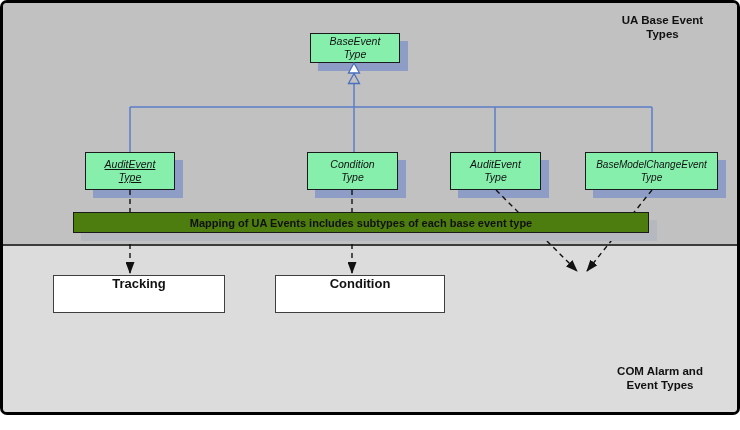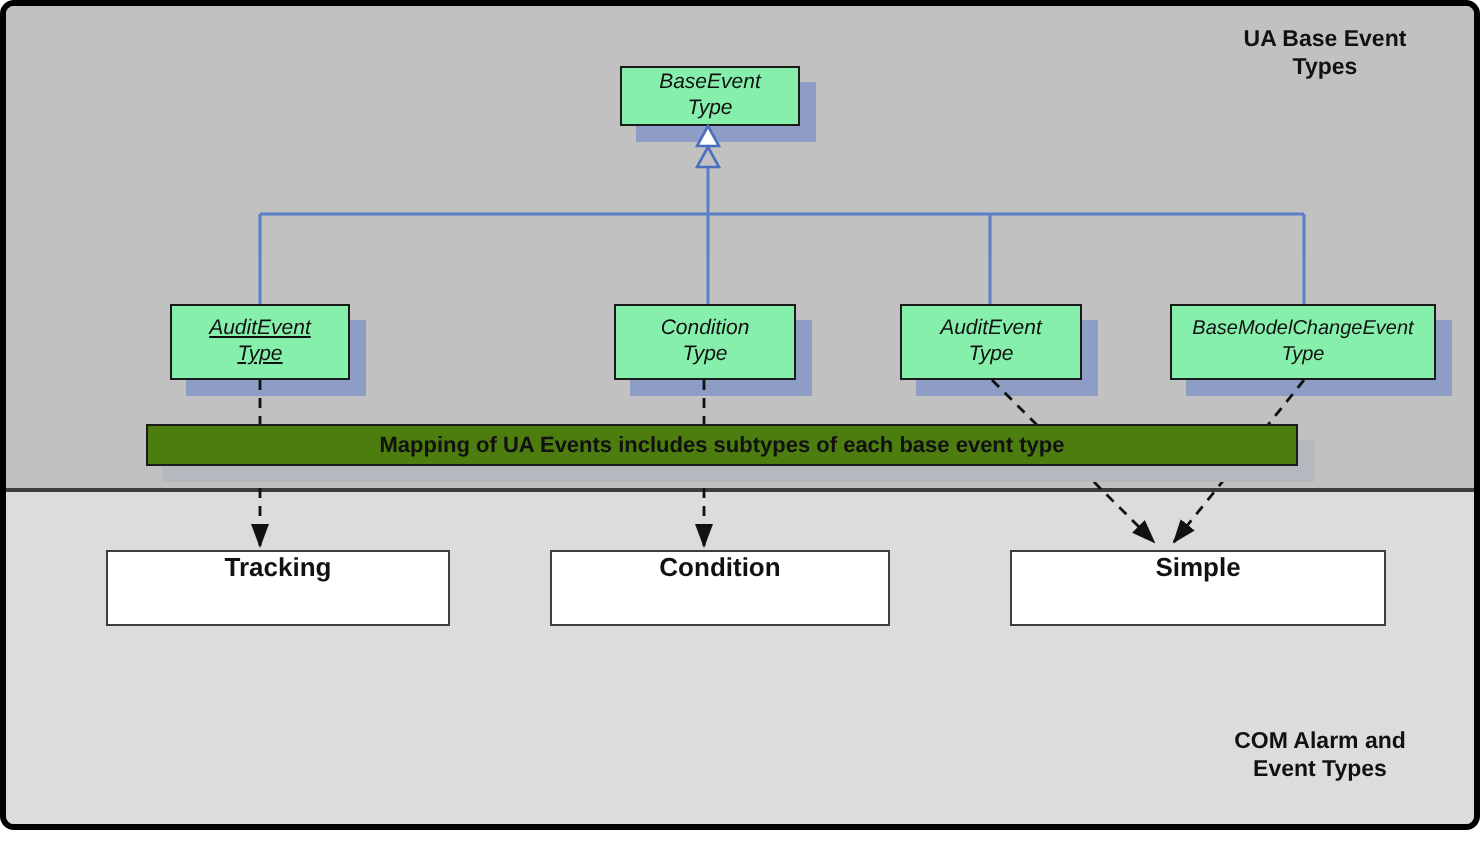--- a/index.html
+++ b/index.html
@@ -85,23 +85,20 @@
     <span>BaseModelChangeEvent</span>
     <span>Type</span>
   </div>
 
   <div class="com-box com-tracking">
     <span>Tracking</span>
   </div>
   <div class="com-box com-condition">
     <span>Condition</span>
   </div>
-  <div class="com-box com-simple">
-    <span>Simple</span>
-  </div>
 
   <svg class="connectors" viewBox="0 0 734 424" xmlns="http://www.w3.org/2000/svg">
     <defs>
       <marker id="arrow" viewBox="0 0 12 9" refX="11" refY="4.5" markerWidth="12" markerHeight="9" orient="auto" markerUnits="userSpaceOnUse">
         <path d="M0 0 L12 4.5 L0 9 Z" fill="#111"></path>
       </marker>
     </defs>
 
     <g stroke="#5b7ec7" stroke-width="1.5" fill="none">
       <path d="M351 80.5 V104"></path>

